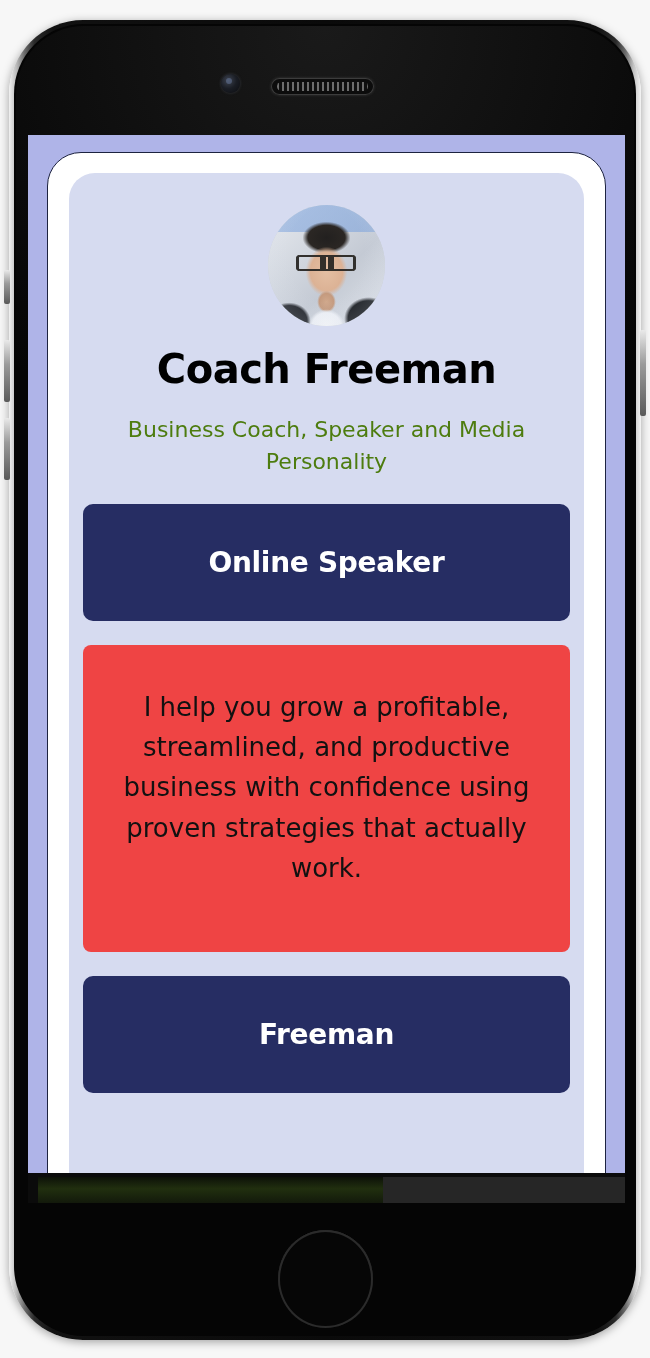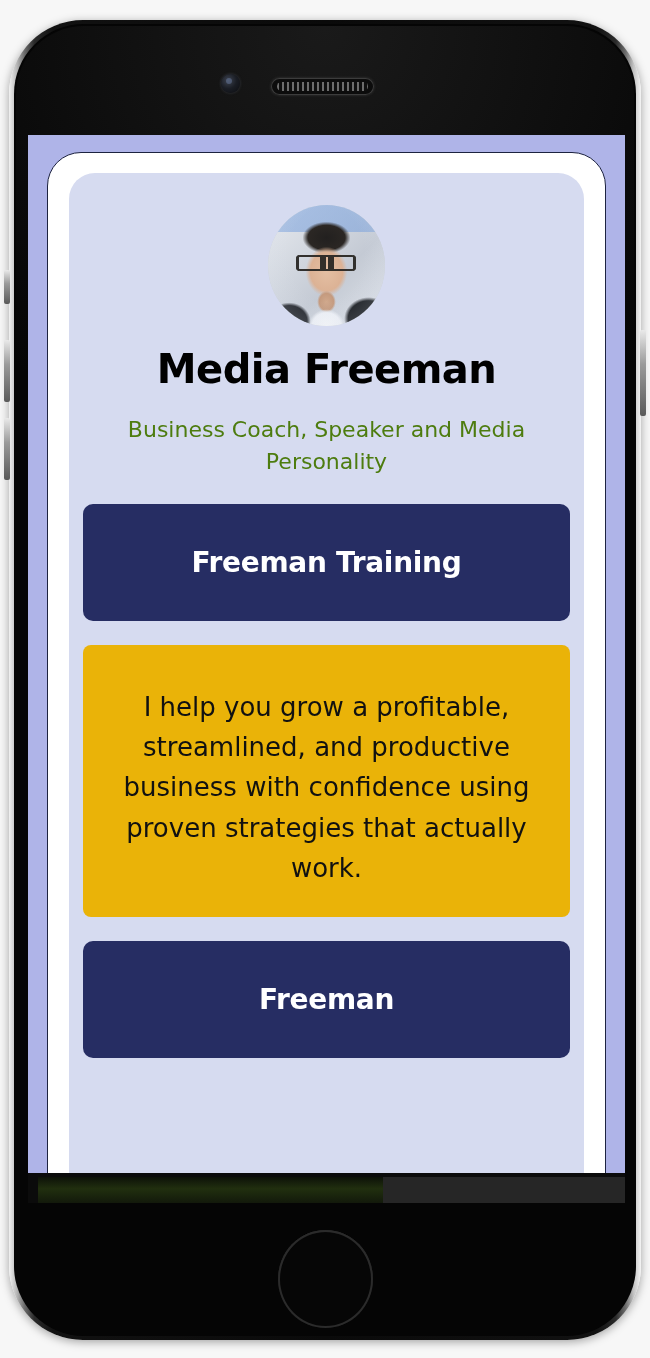--- a/index.html
+++ b/index.html
@@ -258,23 +258,23 @@
     font-size: 28px;
     font-weight: 700;
     letter-spacing: -0.3px;
     text-align: center;
     cursor: pointer;
     margin-bottom: 24px;
   }
 
   
   .bio-card {
-    background: #eab308;
+    background: #ef4444;
     border-radius: 8px;
-    padding: 42px 22px 29px 22px;
+    padding: 42px 22px 64px 22px;
     margin-bottom: 24px;
   }
   .bio-text {
     margin: 0;
     text-align: center;
     font-size: 26px;
     line-height: 1.55;
     color: #111111;
   }
 
@@ -323,25 +323,25 @@
     <div class="page-bg"></div>
 
     <div class="app-container">
       <div class="profile-card">
         <div class="card-inner">
 
           <div class="avatar-wrap">
             <div class="avatar-photo"></div>
           </div>
 
-          <h1 class="person-name">Media Freeman</h1>
+          <h1 class="person-name">Coach Freeman</h1>
 
           <p class="person-tagline">Business Coach, Speaker and Media Personality</p>
 
-          <button class="link-button">Freeman Training</button>
+          <button class="link-button">Online Speaker</button>
 
           <div class="bio-card">
             <p class="bio-text">I help you grow a profitable, streamlined, and productive business with confidence using proven strategies that actually work.</p>
           </div>
 
           <button class="link-button">Freeman</button>
 
         </div>
       </div>
     </div>

